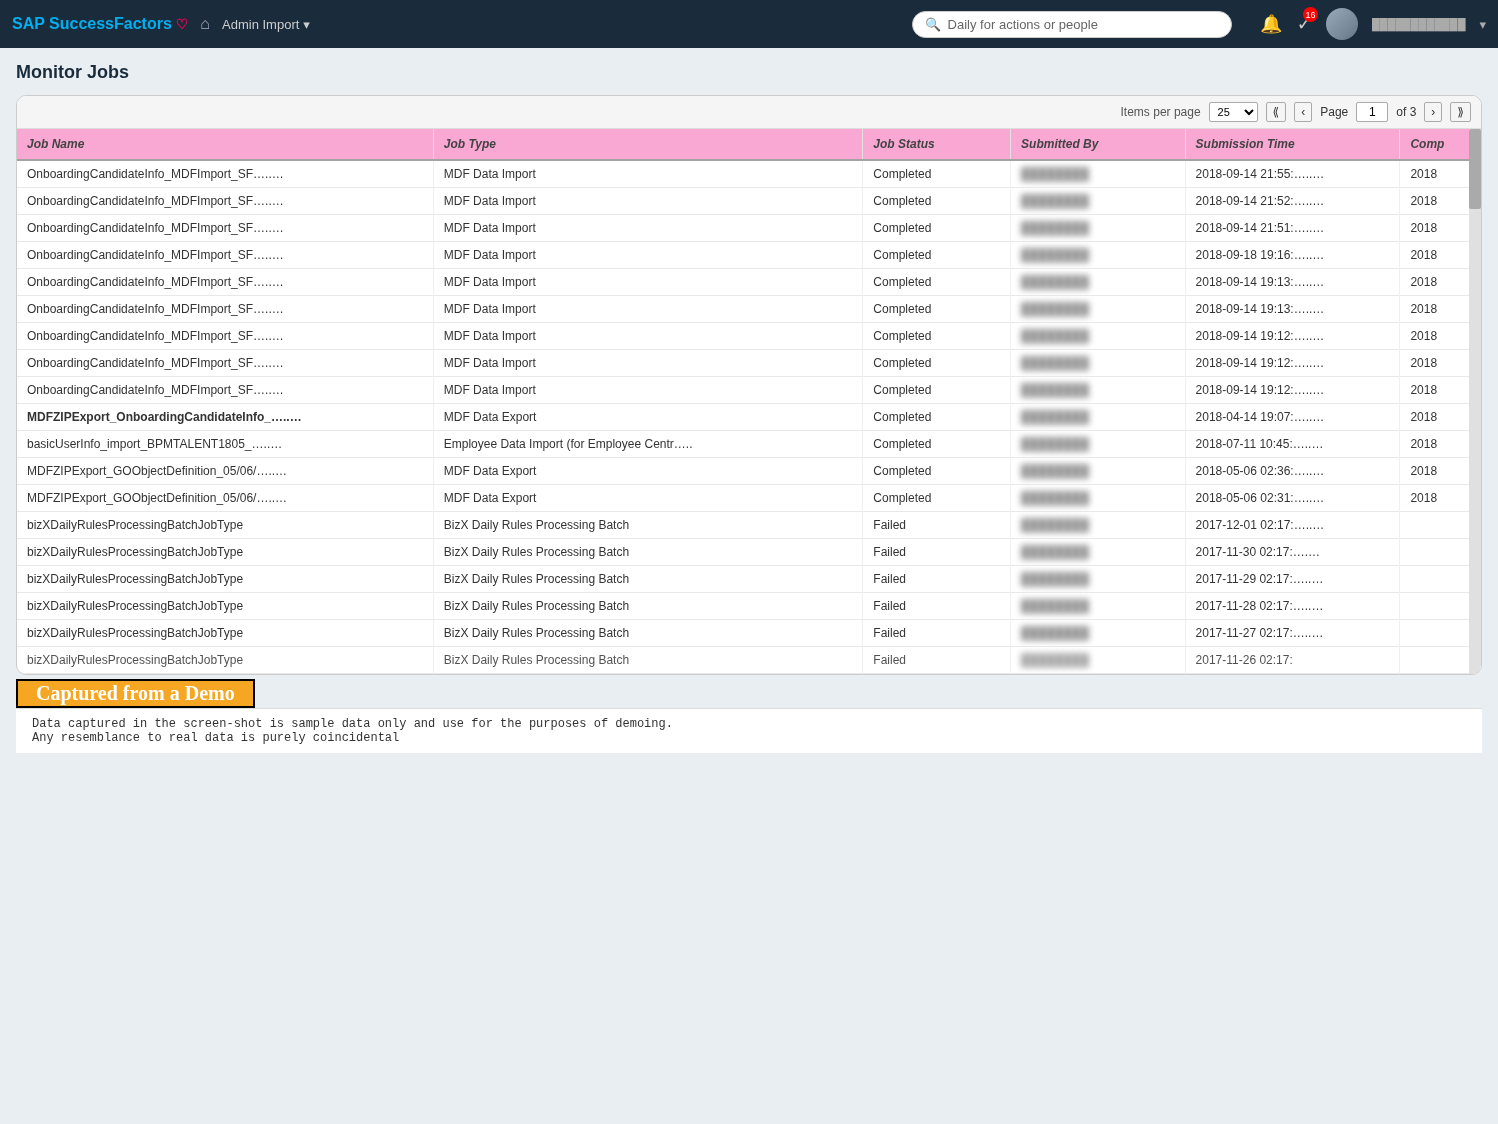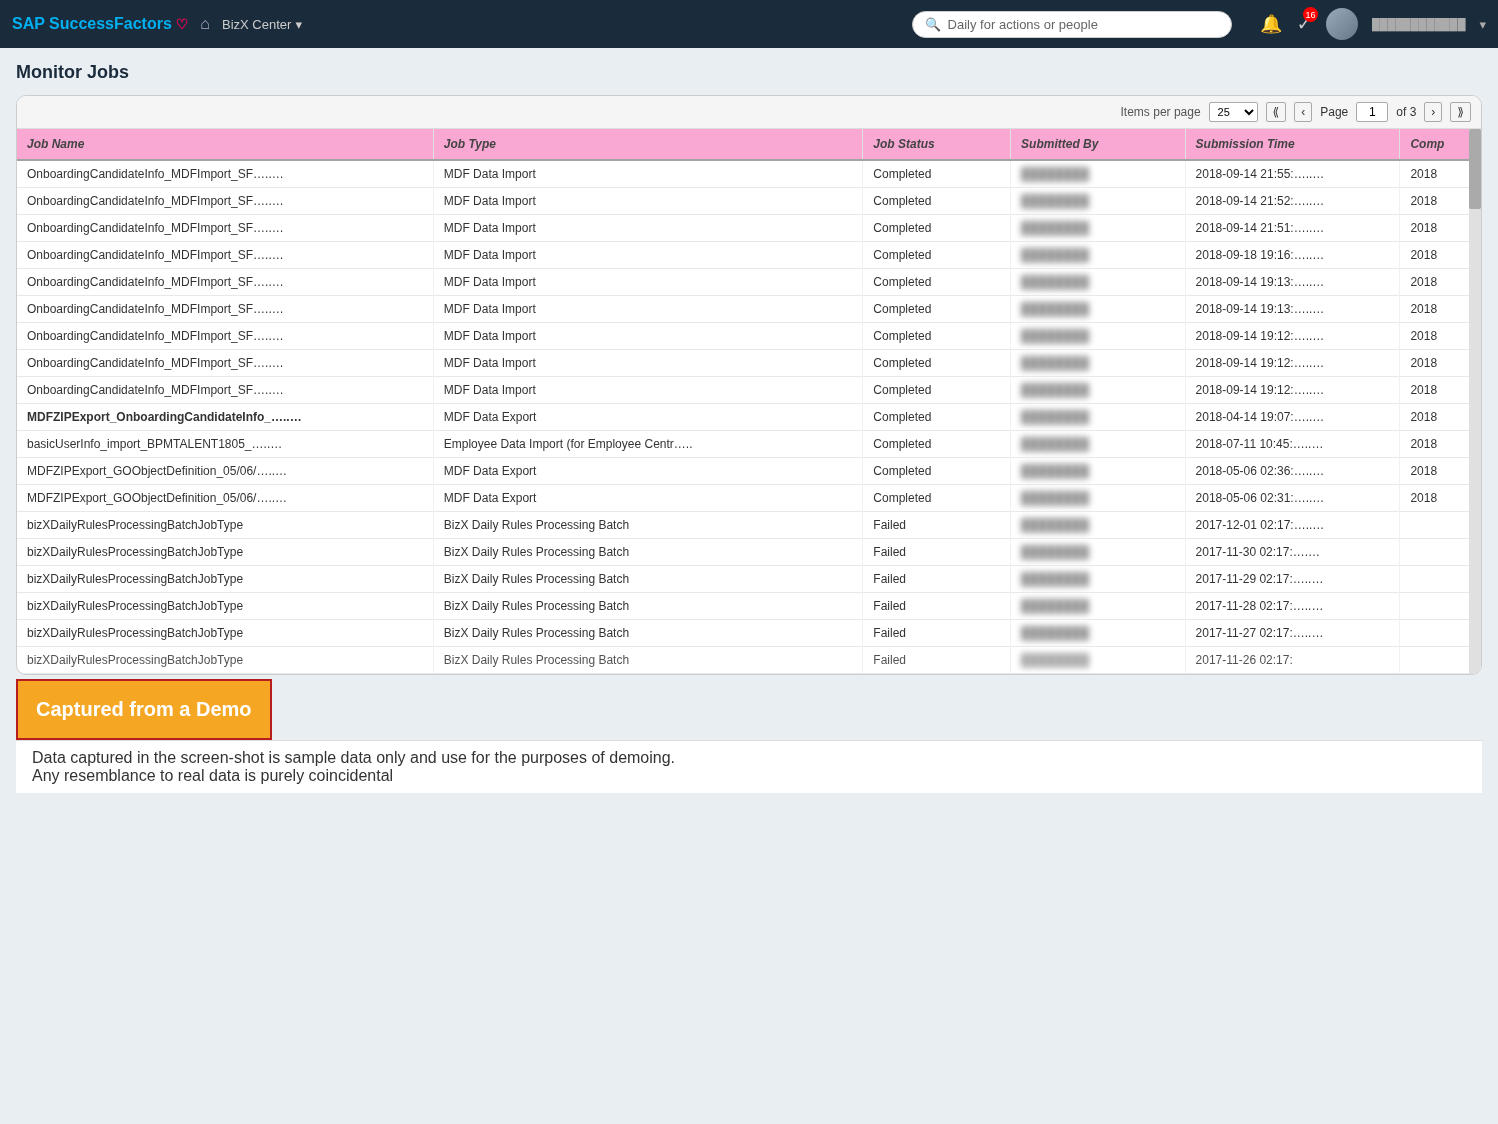--- a/index.html
+++ b/index.html
@@ -164,25 +164,26 @@
       max-width: 320px;
     }
     .blurred {
       color: transparent;
       text-shadow: 0 0 6px rgba(0,0,0,0.4);
       user-select: none;
       font-size: 12px;
     }
 
     .footer-note {
-      font-size: 16px;
+      font-size: 12px;
       color: #333;
       padding: 8px 16px;
       background: white;
       border-top: 1px solid #ddd;
+      font-family: Liberation Mono, monospace;
     }
 
     
     .table-wrapper {
       position: relative;
       overflow: hidden;
     }
     .vertical-scrollbar {
       position: absolute;
       right: 0;
@@ -211,21 +212,21 @@
 </head>
 <body>
 
 <div class="top-nav">
   <span class="brand">
     <span>SAP SuccessFactors</span>
     <span class="brand-heart">♡</span>
   </span>
   <span class="home-icon">⌂</span>
   <button class="admin-center-btn">
-    <span>BizX Center</span>
+    <span>Admin Import</span>
     <span>▾</span>
   </button>
   <div class="search-bar">
     <span>🔍</span>
     <span>Daily for actions or people</span>
   </div>
   <div class="nav-icons">
     <div class="nav-icon">
       🔔
     </div>
@@ -429,21 +430,21 @@
             </tr>
           </tbody>
       </table>
       <div class="vertical-scrollbar">
         <div class="scroll-thumb"></div>
       </div>
     </div>
   </div>
 
   <div style="margin-top: 0; padding: 0;">
-    <div style="background:#f5a623; border: 2px solid #b91c1c; display:inline-block; padding: 17px 18px; margin-top: 4px;">
+    <div style="background:#f5a623; border: 2px solid #000000; display:inline-block; padding: 1px 18px; margin-top: 4px; font-family: Liberation Serif, serif;">
       <span style="color:white; font-size:20px; font-weight:bold;">Captured from a Demo</span>
     </div>
   </div>
 
   <div class="footer-note">
     <div>Data captured in the screen-shot is sample data only and use for the purposes of demoing.</div>
     <div>Any resemblance to real data is purely coincidental</div>
   </div>
 </div>
 

